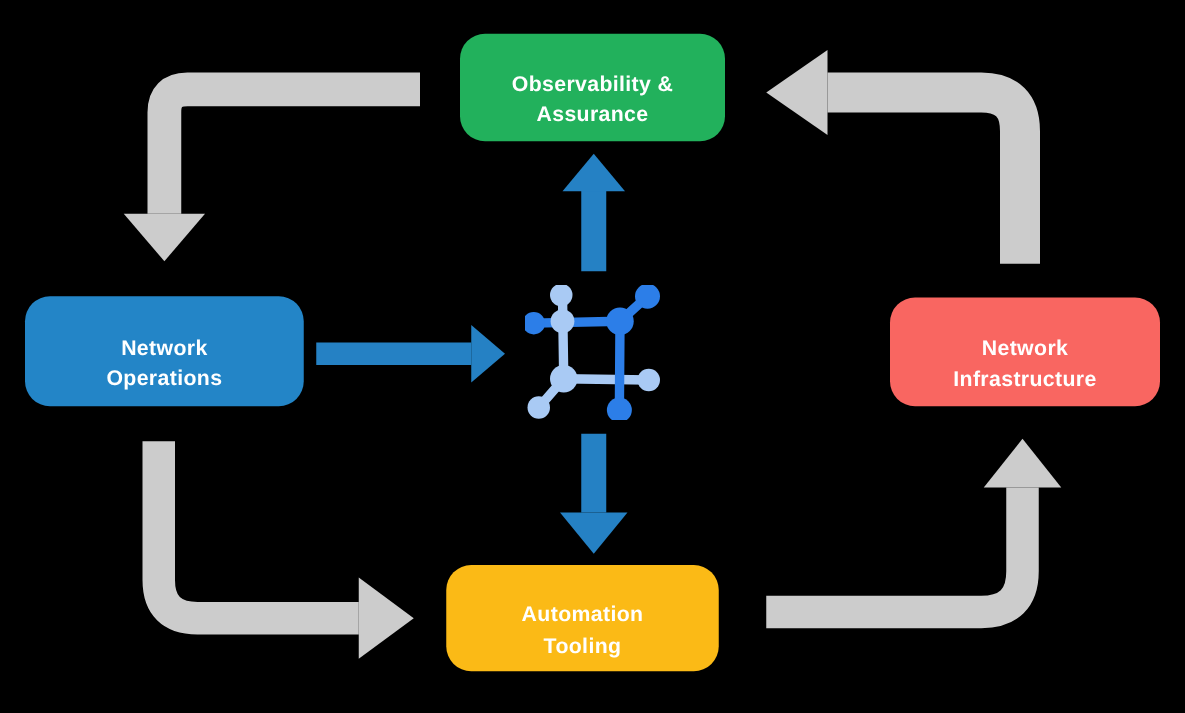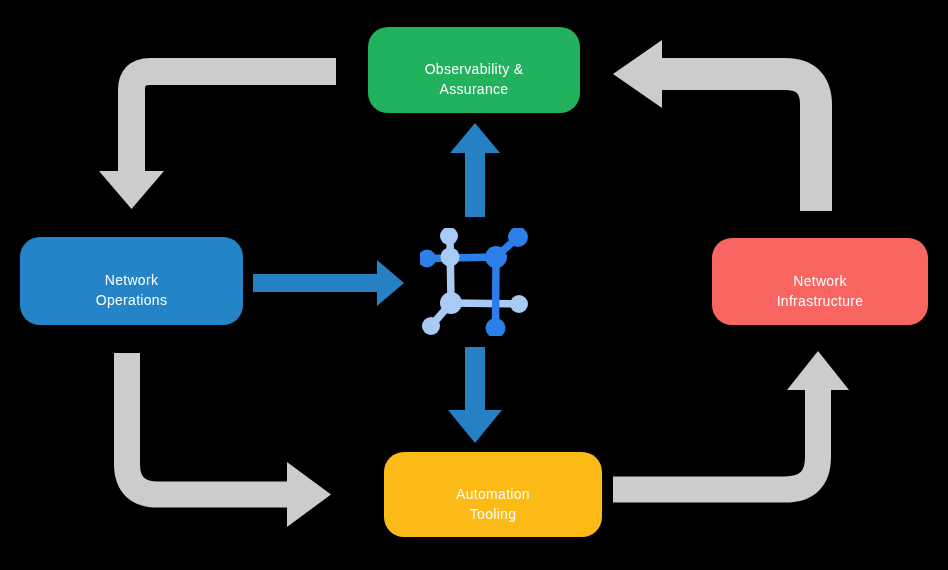--- a/index.html
+++ b/index.html
@@ -19,31 +19,31 @@
   .node {
     position: absolute;
     display: flex;
     align-items: center;
     justify-content: center;
     border-radius: 20px;
     color: #ffffff;
     text-align: center;
   }
   .node .label {
-    font-size: 14px;
-    font-weight: 400;
+    font-size: 17px;
+    font-weight: 700;
     line-height: 1.42;
     letter-spacing: 0.3px;
     white-space: pre-line;
     margin-top: 20px;
   }
   .node-observability { left: 368px; top: 27px;  width: 212px; height: 86px; background: #22B15C; }
   .node-operations    { left: 20px;  top: 237px; width: 223px; height: 88px; background: #2385C7; }
   .node-infrastructure{ left: 712px; top: 238px; width: 216px; height: 87px; background: #F96661; }
-  .node-automation    { left: 384px; top: 452px; width: 218px; height: 85px; background: #FBBA16; }
+  .node-automation    { left: 357px; top: 452px; width: 218px; height: 85px; background: #FBBA16; }
   .center-icon {
     position: absolute; left: 420px; top: 228px;
     width: 108px; height: 108px;
   }
 </style>
 </head>
 <body>
 
 <div class="canvas">
 

